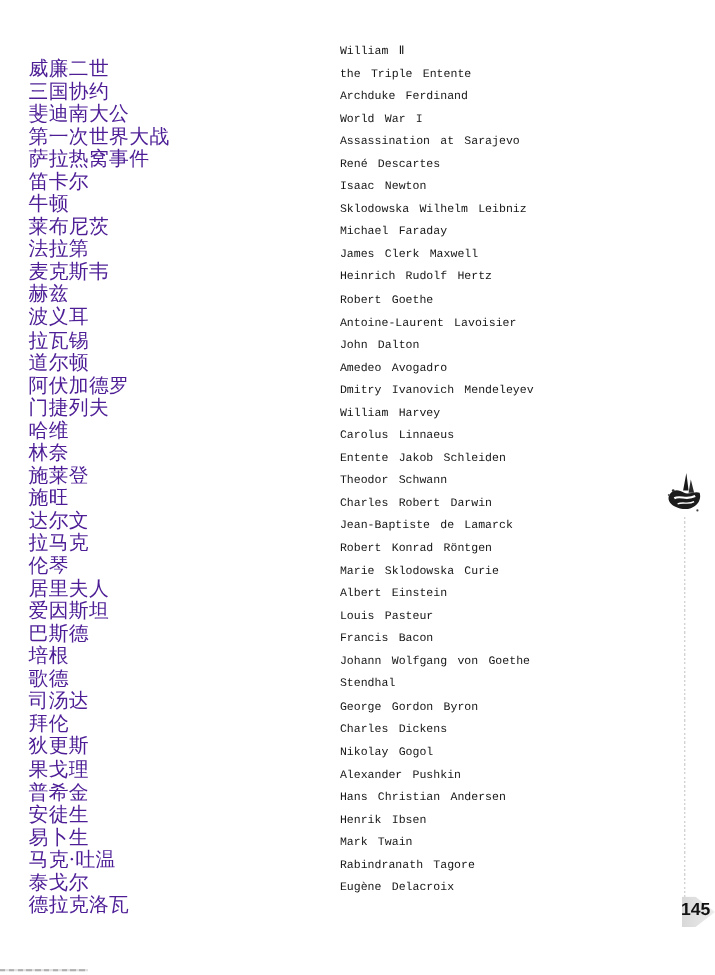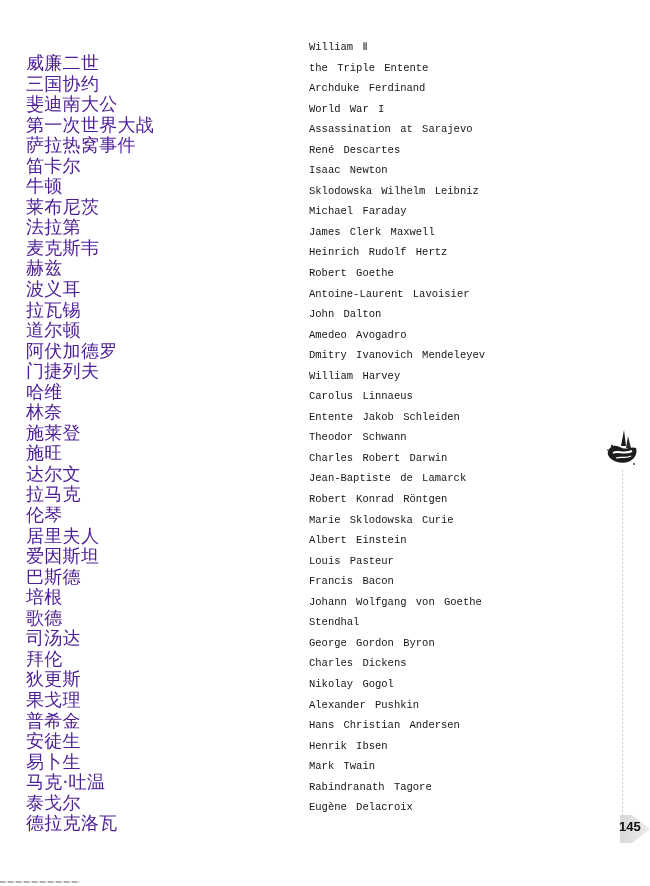--- a/index.html
+++ b/index.html
@@ -70,21 +70,21 @@
       height: 28px;
       background: linear-gradient(to right, #d8d8d8, #ececec);
       clip-path: polygon(0 0, 40% 0, 100% 50%, 40% 100%, 0 100%);
     }
     .page-number {
       position: absolute;
       left: 619px;
       top: 819px;
       font-family: "Liberation Sans", "DejaVu Sans", sans-serif;
       font-weight: bold;
-      font-size: 13px;
+      font-size: 16px;
       color: #111111;
     }
     .bottom-edge {
       position: absolute;
       left: 0;
       top: 881px;
       width: 80px;
       height: 2px;
       background: repeating-linear-gradient(to right, #b0b0b0 0 5px, #e0e0e0 5px 8px);
     }

